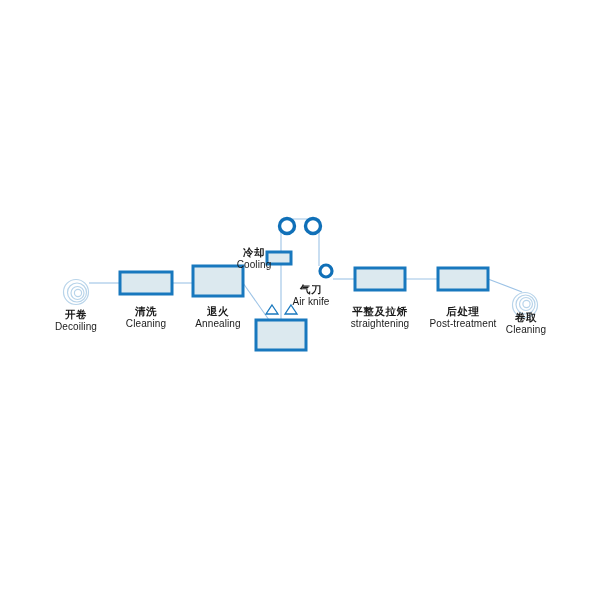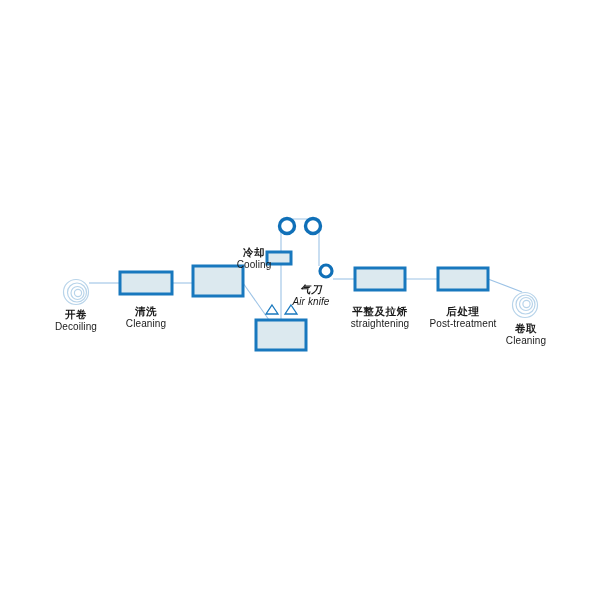--- a/index.html
+++ b/index.html
@@ -124,40 +124,44 @@
   <div class="lbl" style="left:106px;top:305px;width:80px;">
     <span class="cn">清洗</span>
     <span class="en">Cleaning</span>
   </div>
 
   <div class="lbl" style="left:36px;top:308px;width:80px;">
     <span class="cn">开卷</span>
     <span class="en">Decoiling</span>
   </div>
 
+  <div class="lbl" style="left:178px;top:305px;width:80px;">
+    <span class="cn">退火</span>
+    <span class="en">Annealing</span>
+  </div>
 
   <div class="lbl" style="left:223px;top:219px;width:62px;margin-top:27px;">
     <span class="cn">冷却</span>
     <span class="en">Cooling</span>
   </div>
 
 
-  <div class="lbl" style="left:281px;top:283px;width:60px;font-style:italic;">
+  <div class="lbl" style="left:281px;top:283px;width:60px;">
     <span class="cn">气刀</span>
     <span class="en">Air knife</span>
   </div>
 
   <div class="lbl" style="left:334px;top:305px;width:92px;">
     <span class="cn">平整及拉矫</span>
     <span class="en">straightening</span>
   </div>
 
   <div class="lbl" style="left:417px;top:305px;width:92px;">
     <span class="cn">后处理</span>
     <span class="en">Post-treatment</span>
   </div>
 
-  <div class="lbl" style="left:495px;top:322px;width:62px;">
+  <div class="lbl" style="left:495px;top:311px;width:62px;">
     <span class="cn">卷取</span>
     <span class="en">Cleaning</span>
   </div>
 
 </div>
 
 </body></html>

